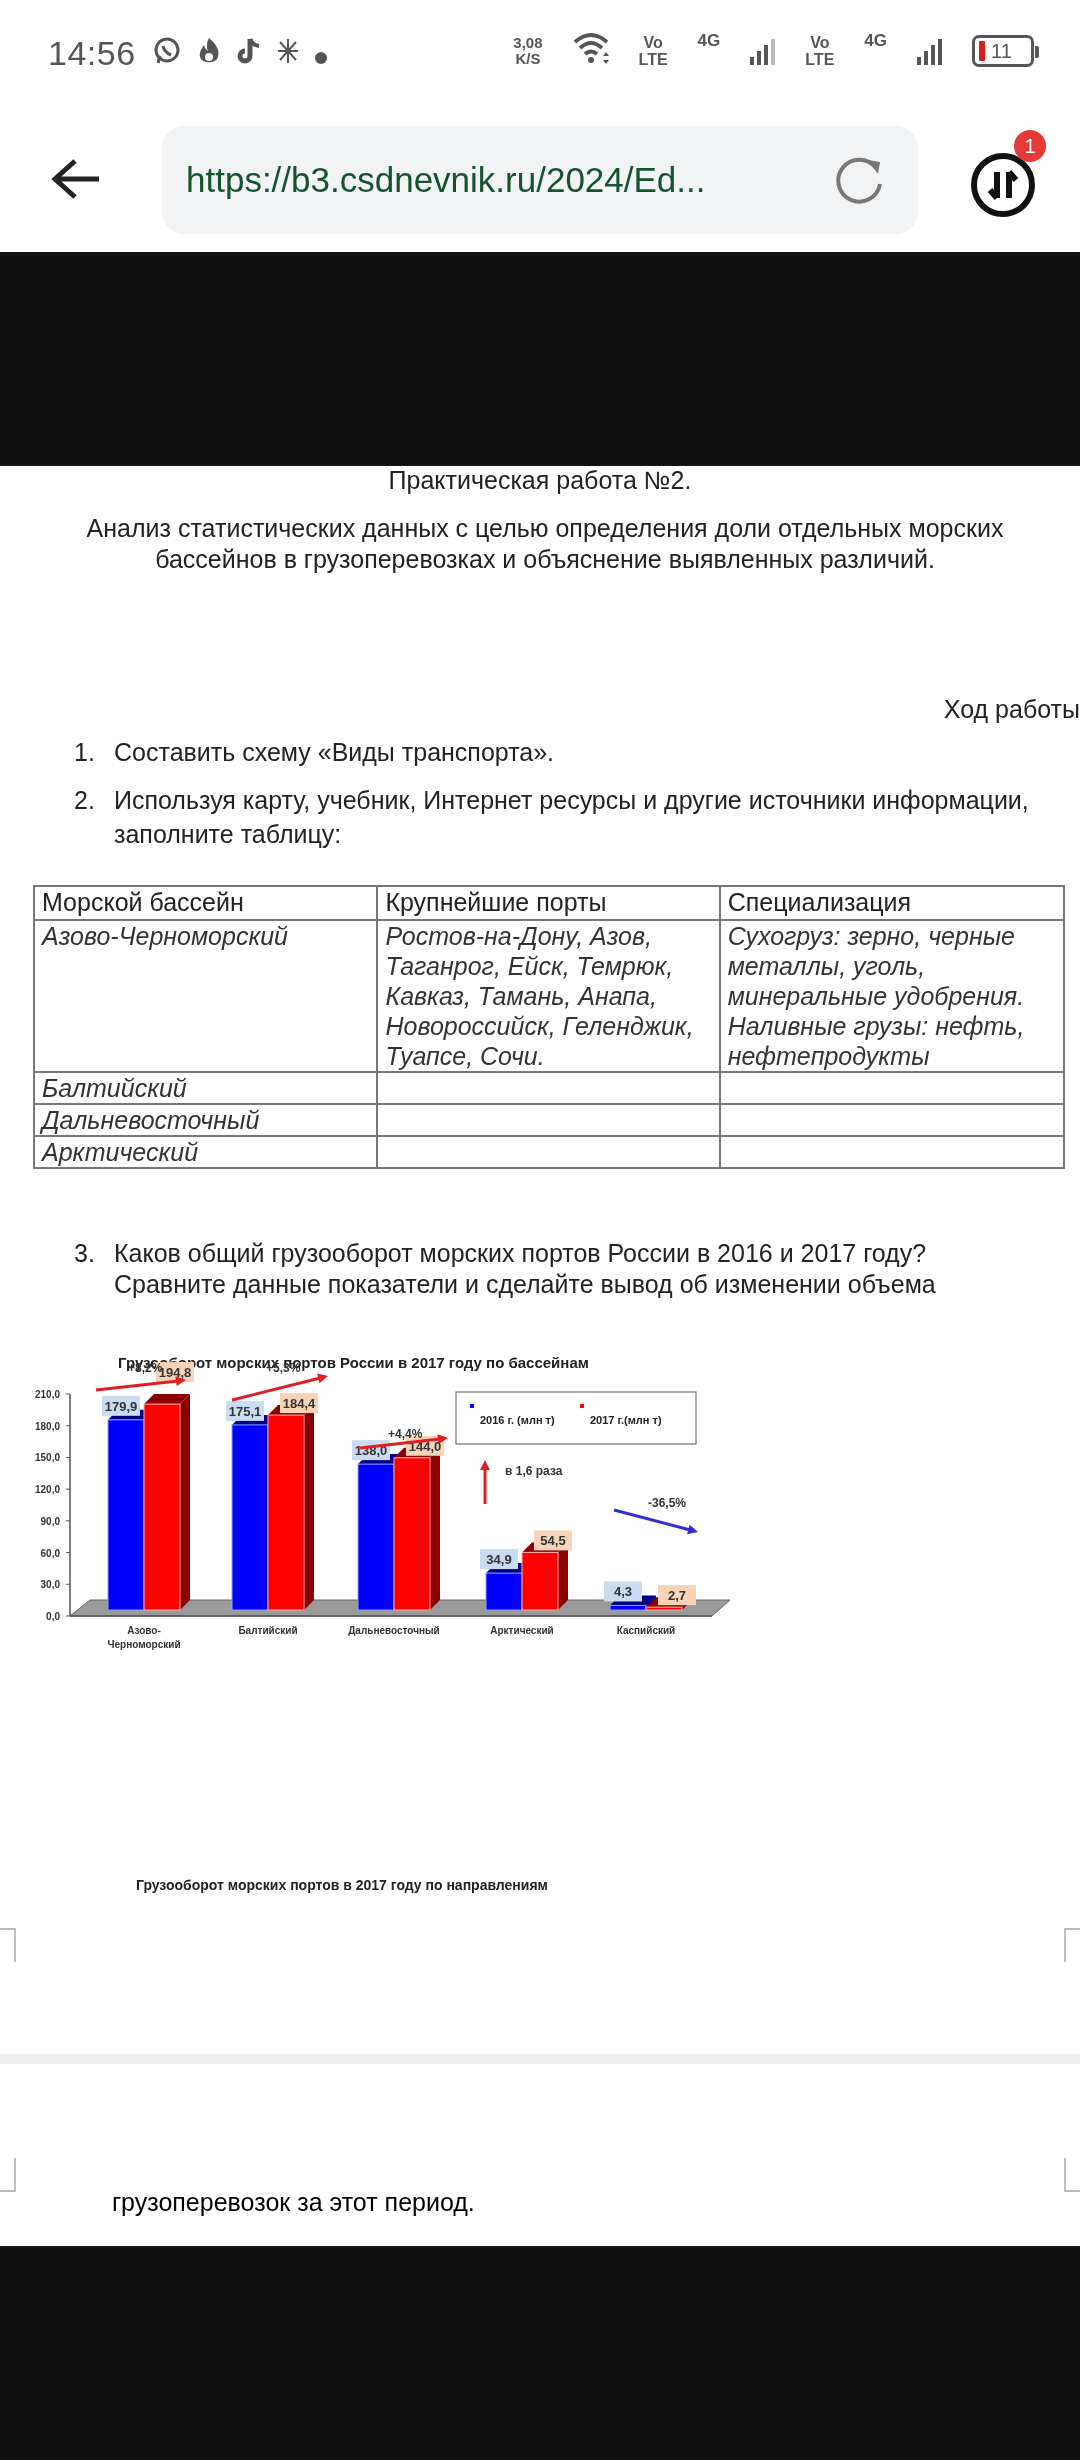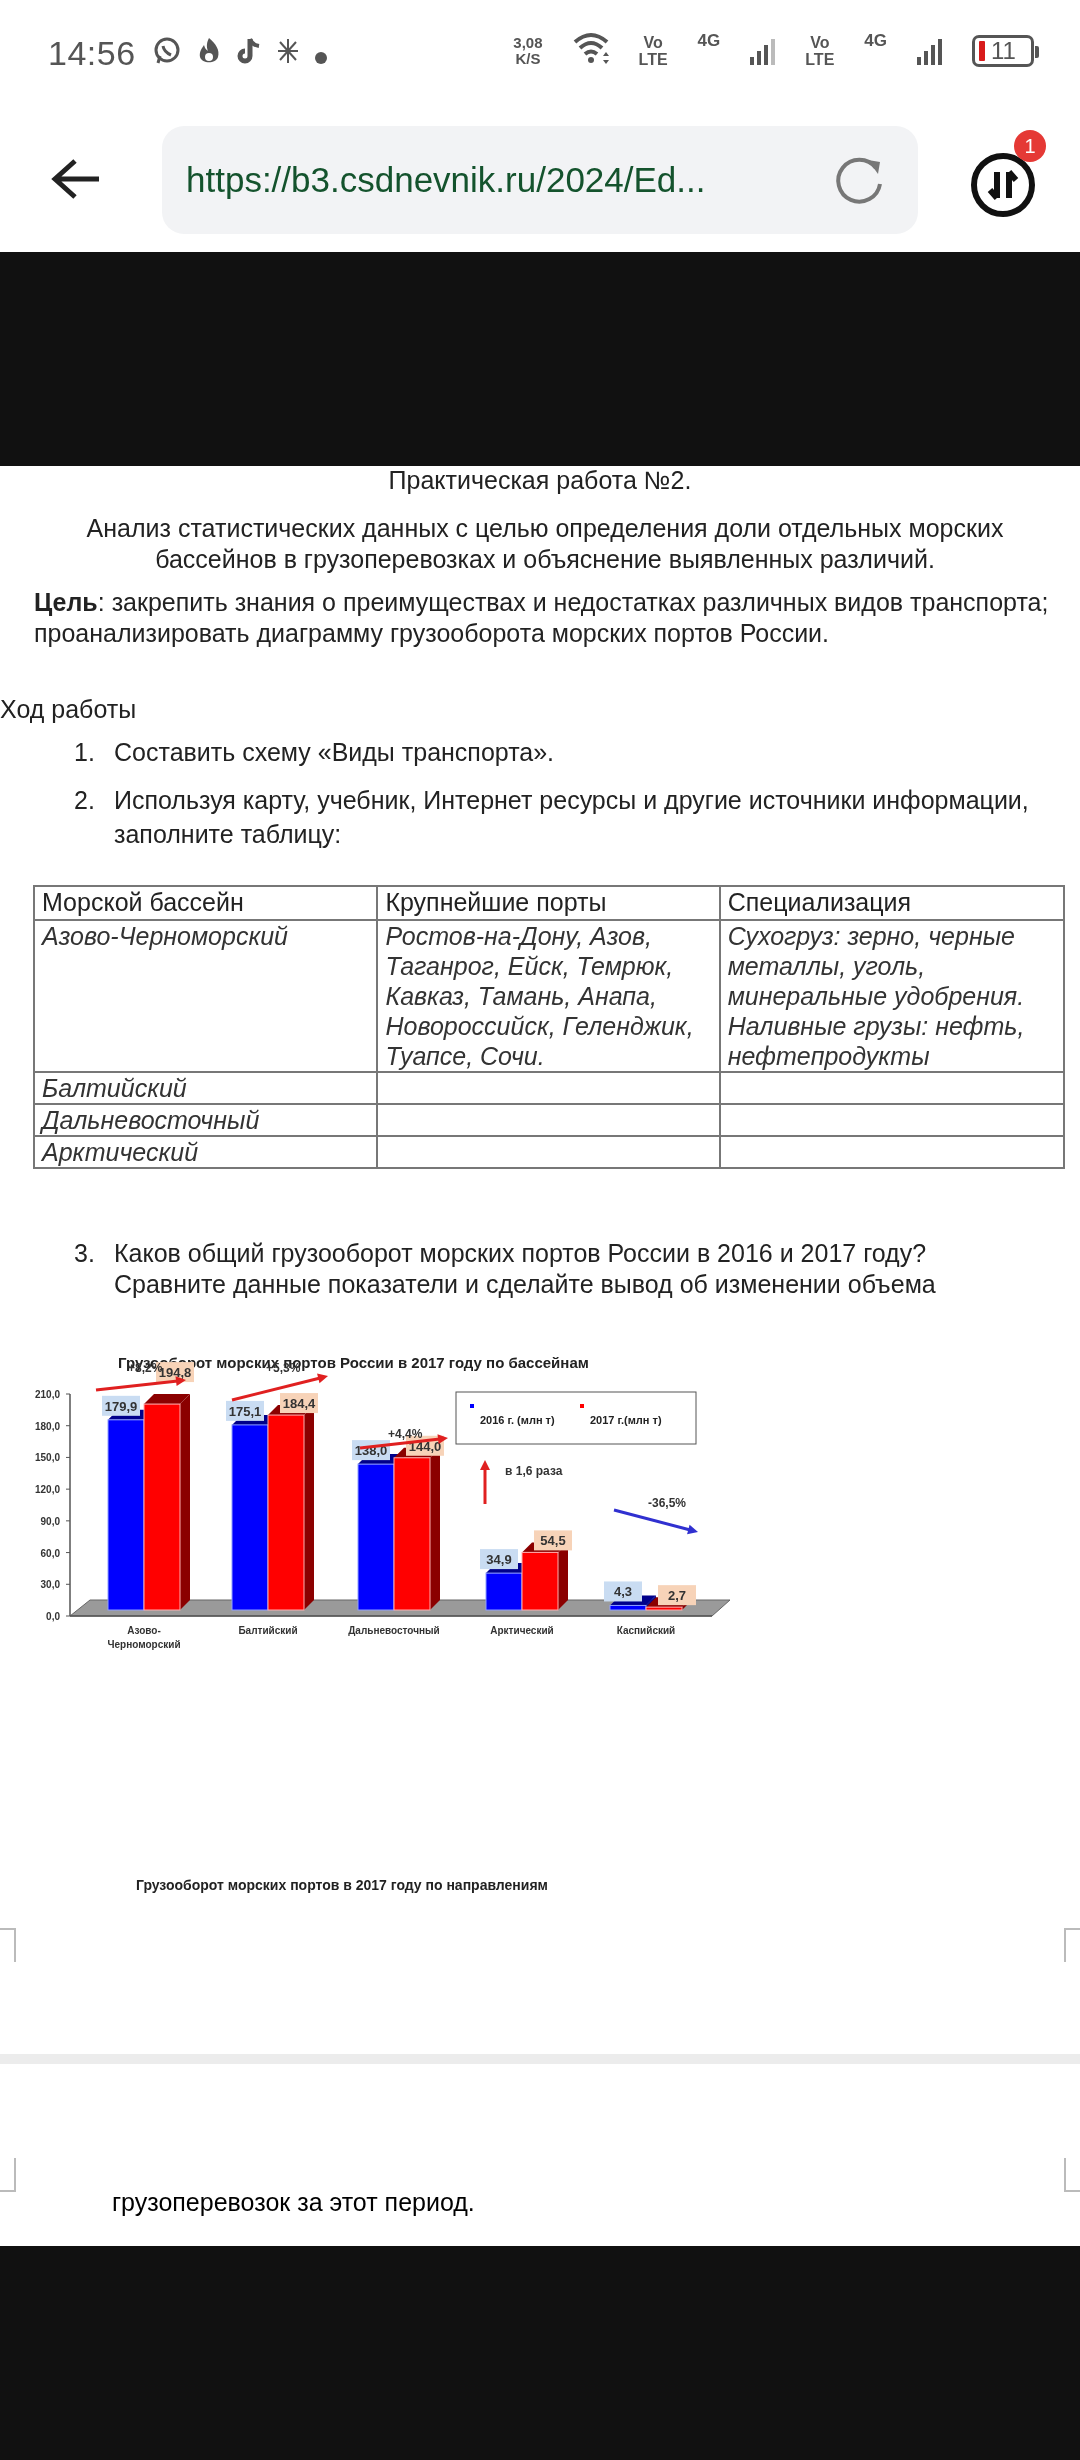--- a/index.html
+++ b/index.html
@@ -13,41 +13,41 @@
   .sb-left-icons span { font-size: 30px; color: #555; line-height: 36px; }
   .sb-right { position: absolute; right: 46px; top: 32px; display: flex; align-items: center; gap: 30px; color: #555; }
   .sb-speed { font-size: 15px; line-height: 16px; text-align: center; font-weight: bold; }
   .sb-volte { font-size: 16px; line-height: 17px; text-align: center; font-weight: bold; }
   .sb-4g { font-size: 17px; font-weight: bold; position: relative; top: -10px; }
   .bars { display: flex; align-items: flex-end; gap: 3px; height: 28px; }
   .bars i { display: block; width: 4px; background: #555; }
   .battery { width: 62px; height: 32px; border: 3px solid #555; border-radius: 7px; position: relative; display: flex; align-items: center; }
   .battery::after { content: ""; position: absolute; right: -8px; top: 8px; width: 4px; height: 12px; background: #555; border-radius: 0 2px 2px 0; }
   .battery .lvl { width: 6px; height: 20px; background: #d81b1b; margin-left: 4px; border-radius: 1px; }
-  .battery .num { font-size: 24px; color: #555; margin-left: 6px; }
+  .battery .num { font-size: 20px; color: #555; margin-left: 6px; }
 
   
   .browserbar { position: absolute; left: 0; top: 110px; width: 1080px; height: 142px; background: #ffffff; }
   .back-btn { position: absolute; left: 44px; top: 38px; width: 62px; height: 62px; display: flex; align-items: center; justify-content: center; }
   .urlbox { position: absolute; left: 162px; top: 16px; width: 756px; height: 108px; background: #f2f3f5; border-radius: 22px; }
   .urltext { position: absolute; left: 24px; top: 34px; font-size: 35px; color: #14532d; white-space: nowrap; }
   .reload-btn { position: absolute; left: 668px; top: 26px; width: 58px; height: 58px; }
   .ext-btn { position: absolute; left: 968px; top: 40px; width: 70px; height: 70px; }
   .badge { position: absolute; left: 1014px; top: 20px; width: 32px; height: 32px; border-radius: 50%; background: #e53935; color: #fff; font-size: 20px; text-align: center; line-height: 32px; }
 
   
   .blackband { position: absolute; left: 0; top: 252px; width: 1080px; height: 214px; background: #111111; }
 
   
   .page { position: absolute; left: 0; top: 466px; width: 1080px; height: 1780px; background: #ffffff; color: #222; }
   .doc-title { position: absolute; left: 0; width: 1080px; top: 0px; text-align: center; font-size: 25px; }
   .doc-subtitle { position: absolute; left: 30px; width: 1030px; top: 47px; text-align: center; font-size: 25px; line-height: 31px; }
   .doc-goal { position: absolute; left: 34px; width: 1020px; top: 121px; font-size: 25px; line-height: 31px; }
   .doc-goal b { font-weight: bold; }
-  .doc-h2 { position: absolute; left: 0; width: 1080px; top: 229px; text-align: left; font-size: 25px; }
+  .doc-h2 { position: absolute; left: 0; width: 1080px; top: 229px; text-align: right; font-size: 25px; }
   .ol-item { position: absolute; left: 74px; width: 960px; font-size: 25px; line-height: 34px; }
   .ol-item .n { position: absolute; left: 0; }
   .ol-item .t { display: block; margin-left: 40px; }
 
   table.ports { position: absolute; left: 33px; top: 419px; width: 1032px; border-collapse: collapse; font-size: 25px; }
   table.ports td, table.ports th { border: 2px solid #777; vertical-align: top; padding: 0 7px; line-height: 30px; font-weight: normal; text-align: left; }
   table.ports th { height: 34px; border-radius: 15px; }
   table.ports td { font-style: italic; color: #333; }
   .c1 { width: 344px; } .c2 { width: 343px; } .c3 { width: 345px; }
   tr.empty td { height: 31px; }
@@ -169,21 +169,20 @@
       </svg>
   </div>
   <div class="badge">1</div>
 </div>
 
 <div class="blackband"></div>
 
 <div class="page">
   <div class="doc-title">Практическая работа №2.</div>
   <div class="doc-subtitle">Анализ статистических данных с целью определения доли отдельных морских бассейнов в грузоперевозках и объяснение выявленных различий.</div>
-  <div class="doc-goal"><b>Цель</b><span>: закрепить знания о преимуществах и недостатках различных видов транспорта; проанализировать диаграмму грузооборота морских портов России.</span></div>
   <div class="doc-h2">Ход работы</div>
 
   <div class="ol-item" style="top:269px">
     <span class="n">1.</span>
       <span class="t">Составить схему «Виды транспорта».</span>
   </div>
   <div class="ol-item" style="top:317px">
     <span class="n">2.</span>
       <span class="t">Используя карту, учебник, Интернет ресурсы и другие источники информации, заполните таблицу:</span>
   </div>

